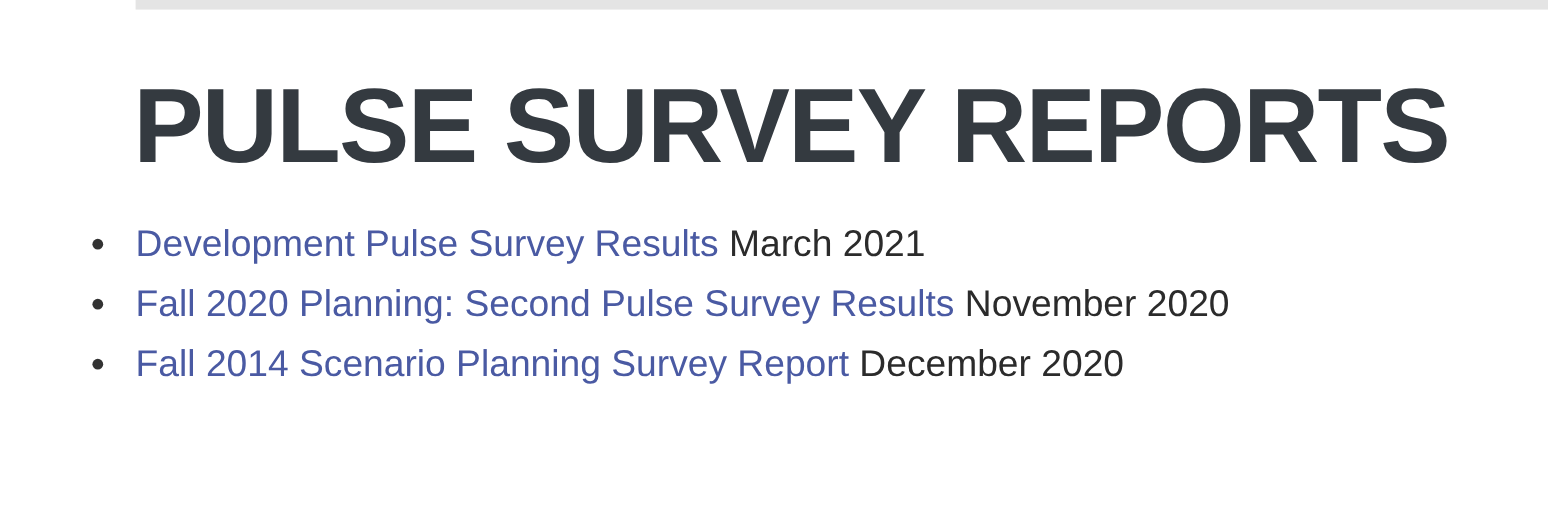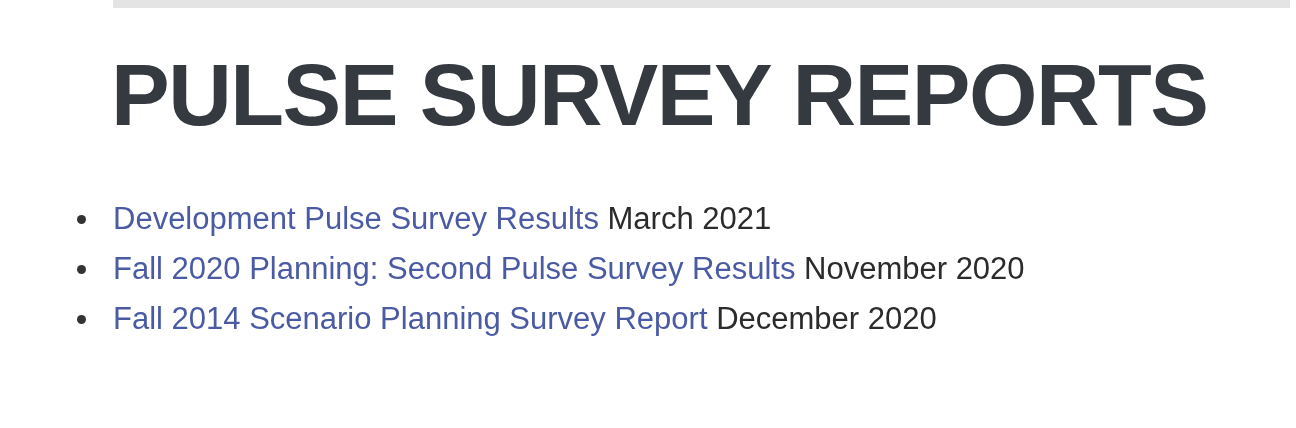--- a/index.html
+++ b/index.html
@@ -29,35 +29,35 @@
     position: absolute;
     top: 8px;
     left: 0;
     right: 0;
     bottom: 0;
   }
 
   .page-title {
     position: absolute;
     left: 111px;
-    top: 43px;
+    top: 53px;
     margin: 0;
     font-family: "Liberation Sans", sans-serif;
     font-weight: bold;
     font-size: 88px;
     line-height: 1.0;
     letter-spacing: -1.5px;
     color: #343a40;
     white-space: nowrap;
   }
 
   .report-list {
     position: absolute;
     left: 0;
-    top: 186px;
+    top: 170px;
     margin: 0;
     padding: 0;
     list-style: none;
   }
 
   .report-item {
     position: relative;
     height: 50px;
     line-height: 50px;
     padding-left: 113px;

